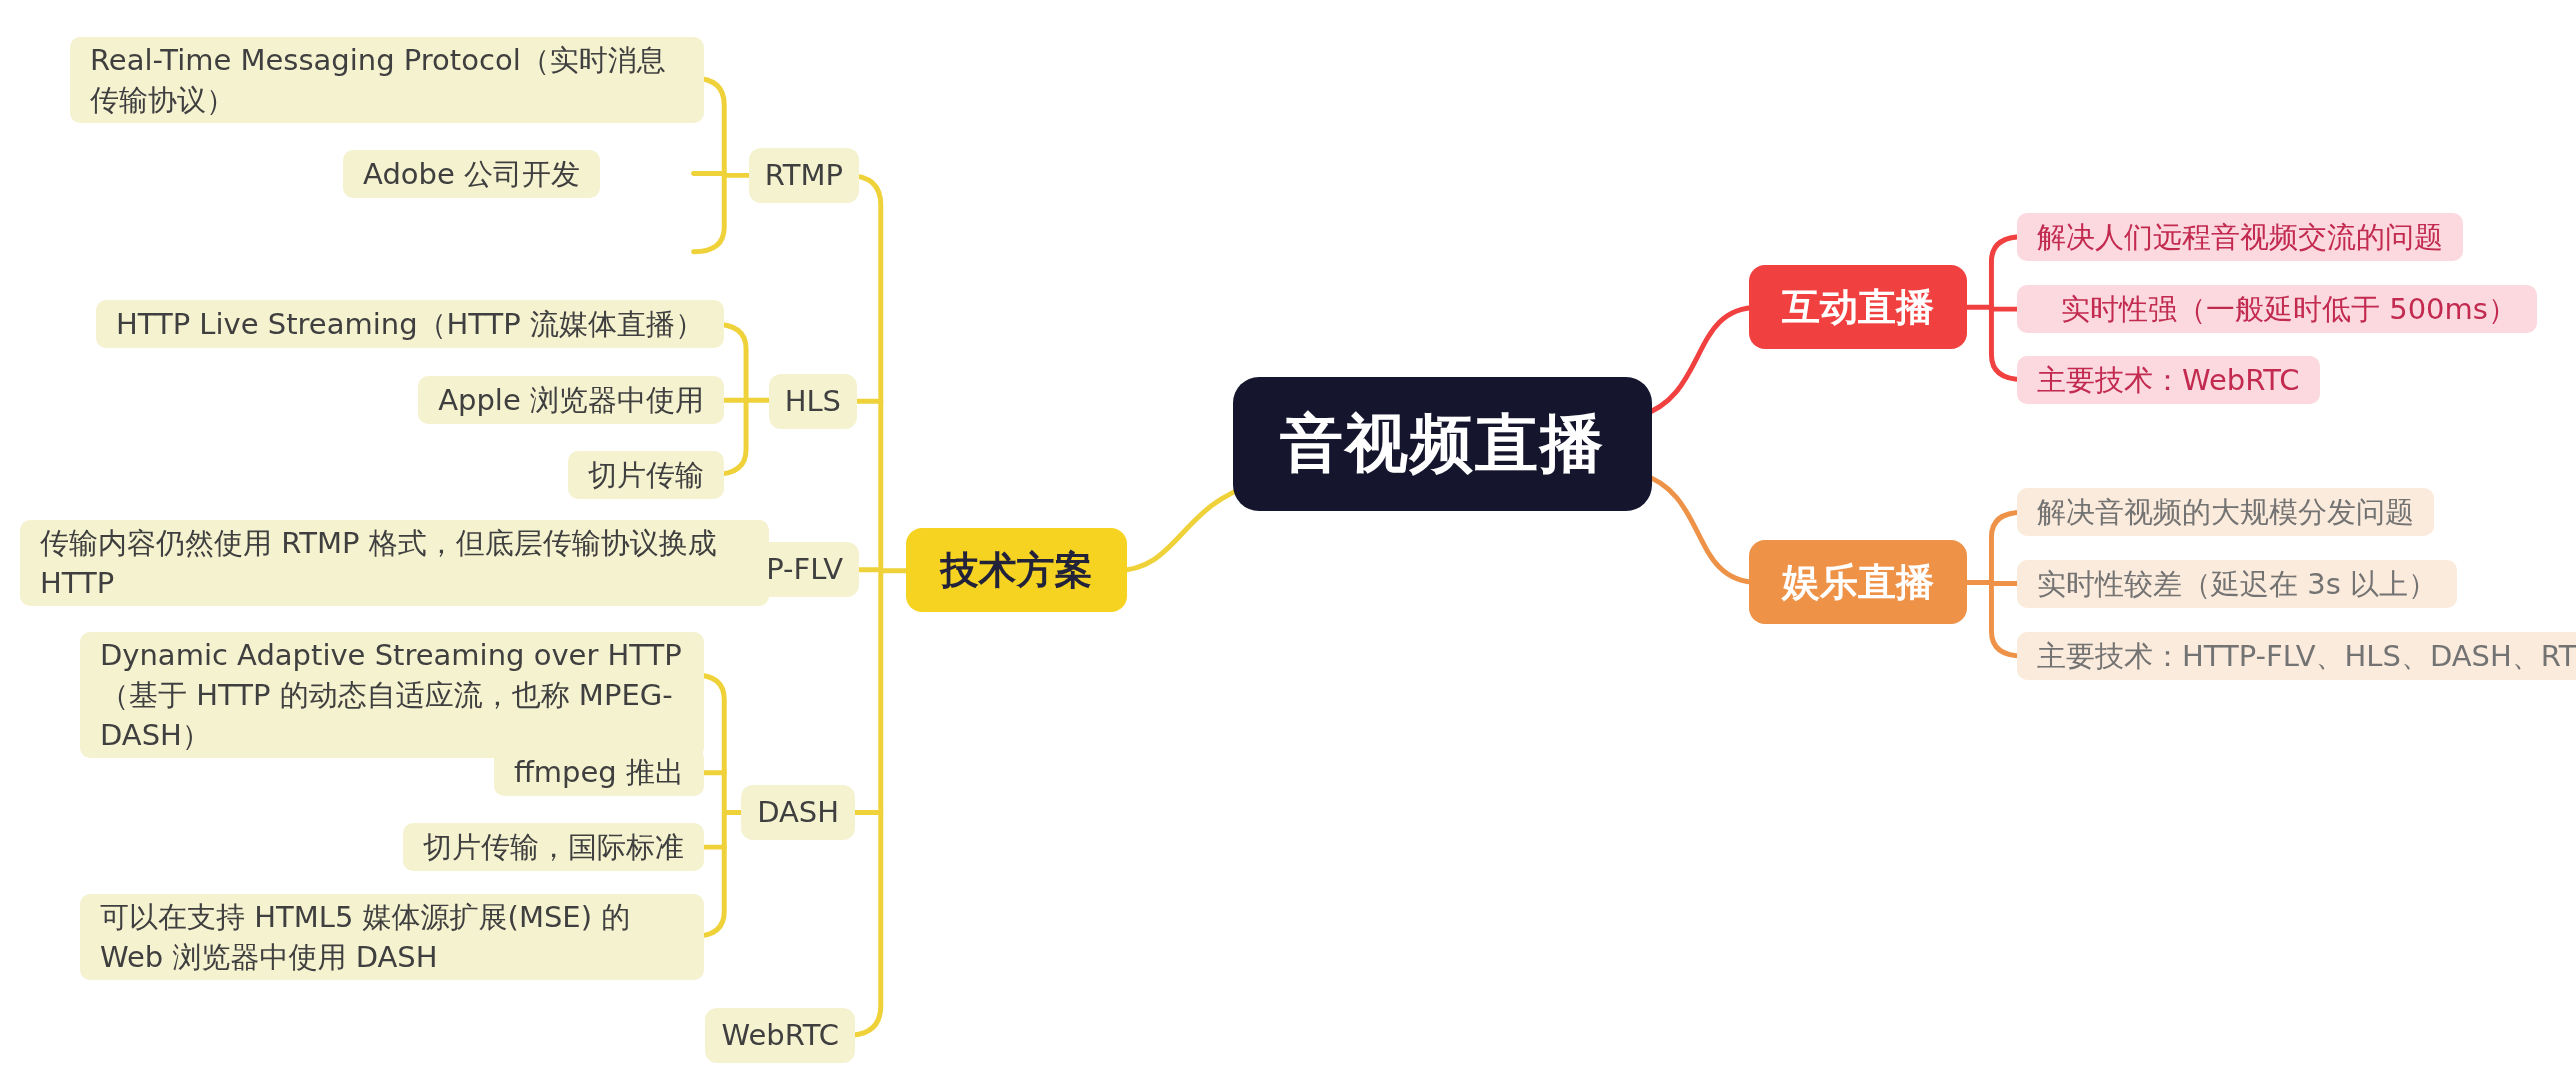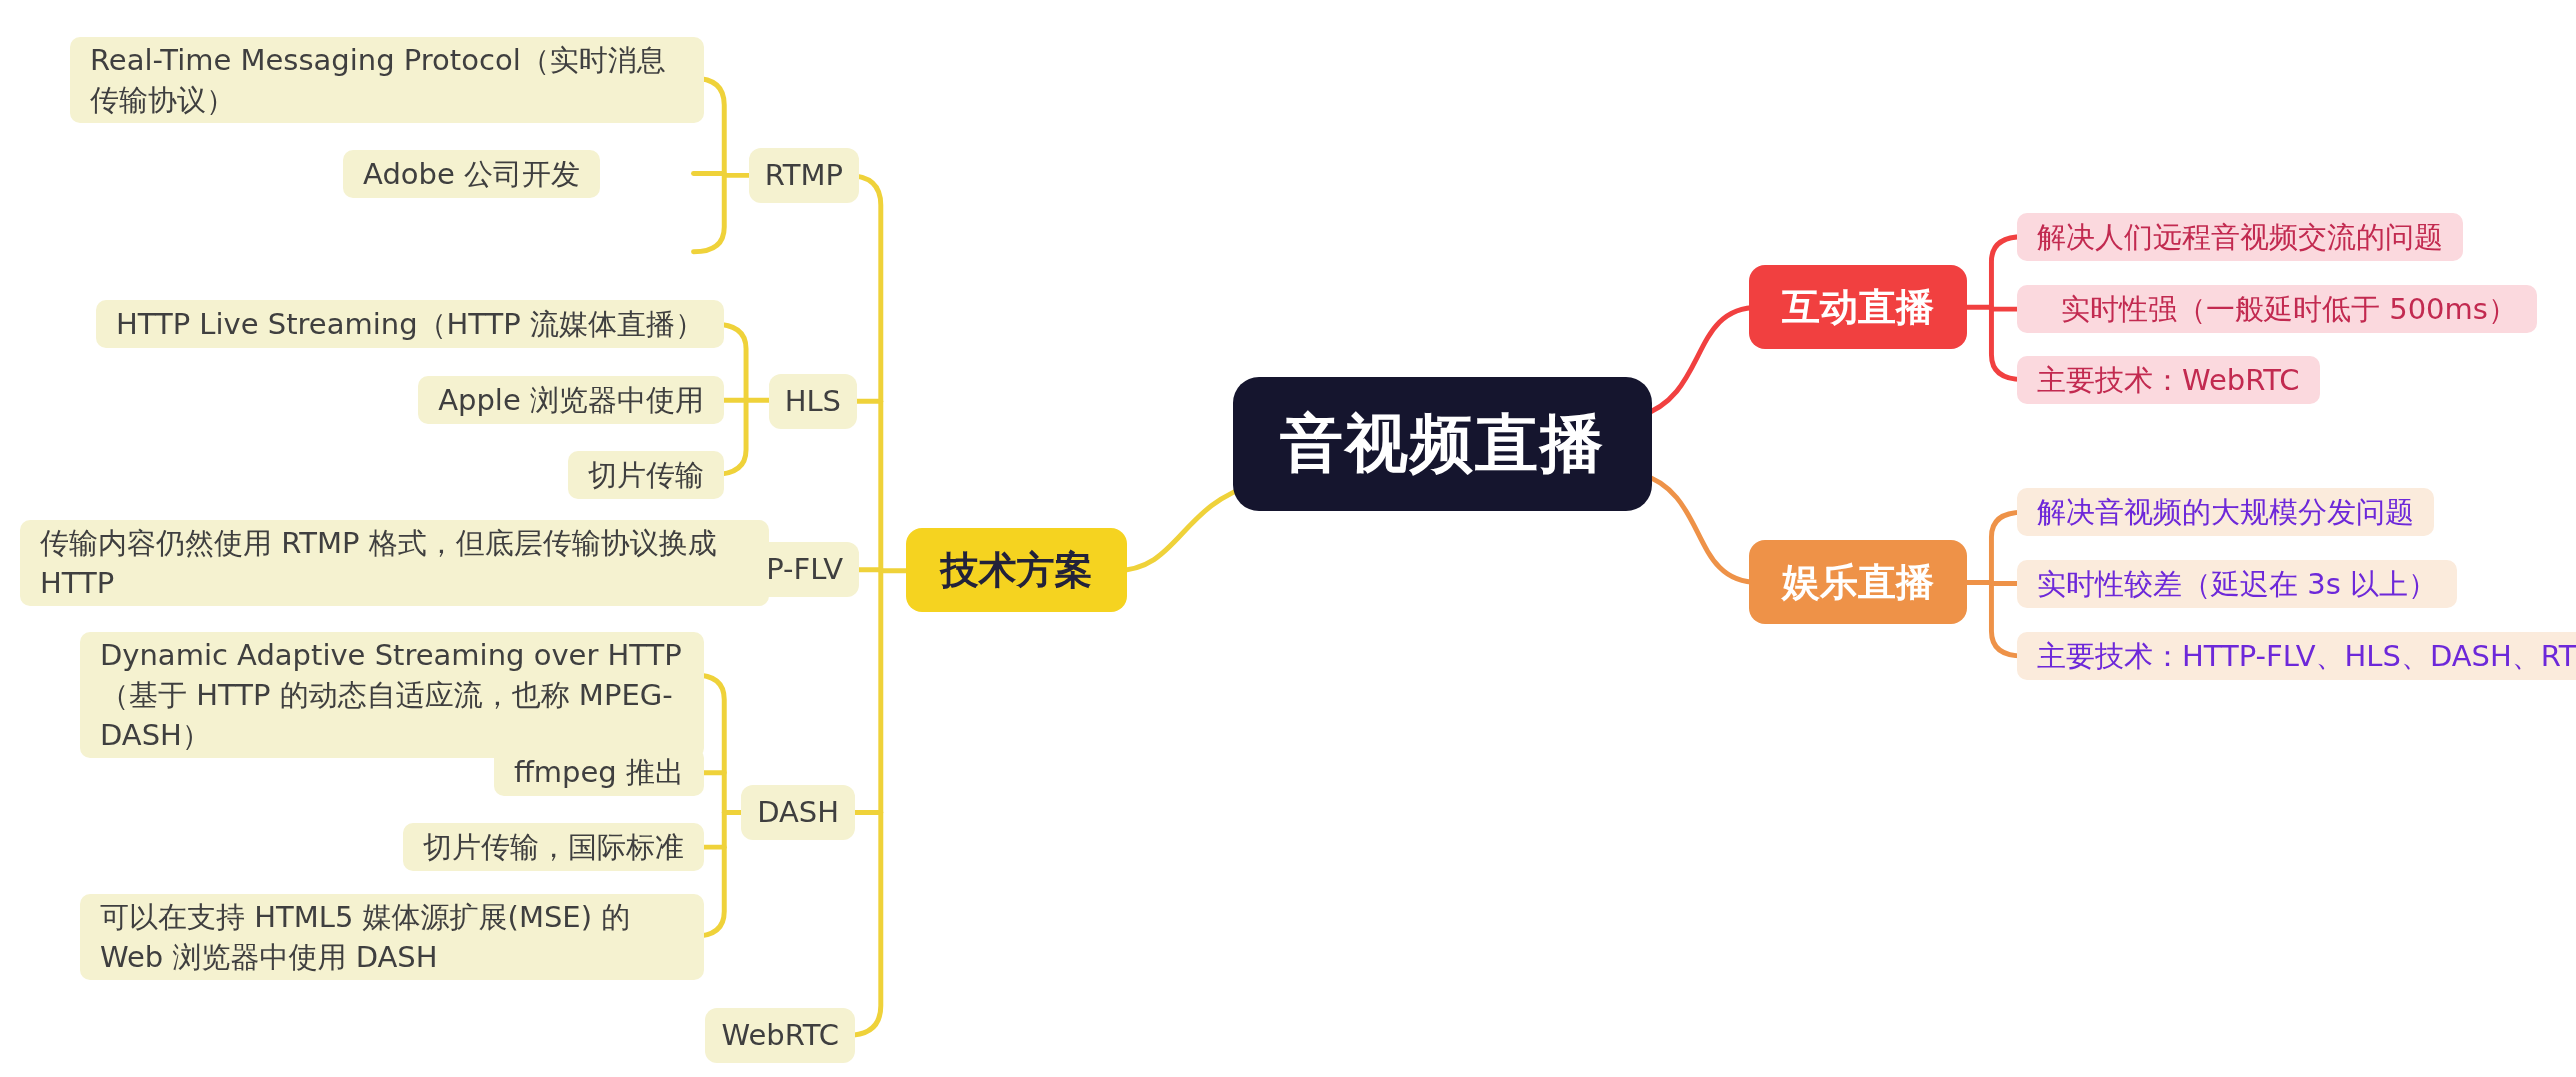--- a/index.html
+++ b/index.html
@@ -22,21 +22,21 @@
     height:55px;line-height:55px;padding:0 16px;white-space:nowrap;display:block;
     position:absolute;box-sizing:border-box;text-align:center;
   }
   .leaf{
     position:absolute;box-sizing:border-box;font-size:29px;border-radius:10px;display:block;
   }
   .leaf.single{height:48px;line-height:48px;white-space:nowrap;padding:0 20px;}
   .leaf.multi{padding:3px 20px;line-height:40px;text-align:left;}
   .leaf.cream{background:#F5F2D0;color:#3F3F3F;}
   .leaf.pink{background:#FBD9DE;color:#C22A50;}
-  .leaf.peach{background:#FBEBDC;color:#6d28d9;}
+  .leaf.peach{background:#FBEBDC;color:#737373;}
 </style>
 </head>
 <body>
 
 <div class="canvas">
 
   <svg width="2576" height="1078" viewBox="0 0 2600 1088">
     <g fill="none" stroke-linecap="round" stroke-linejoin="round" stroke-width="5">
 
       <path d="M 1268 488 C 1190 510, 1190 576, 1125 576" stroke="#EFD23A"></path>

